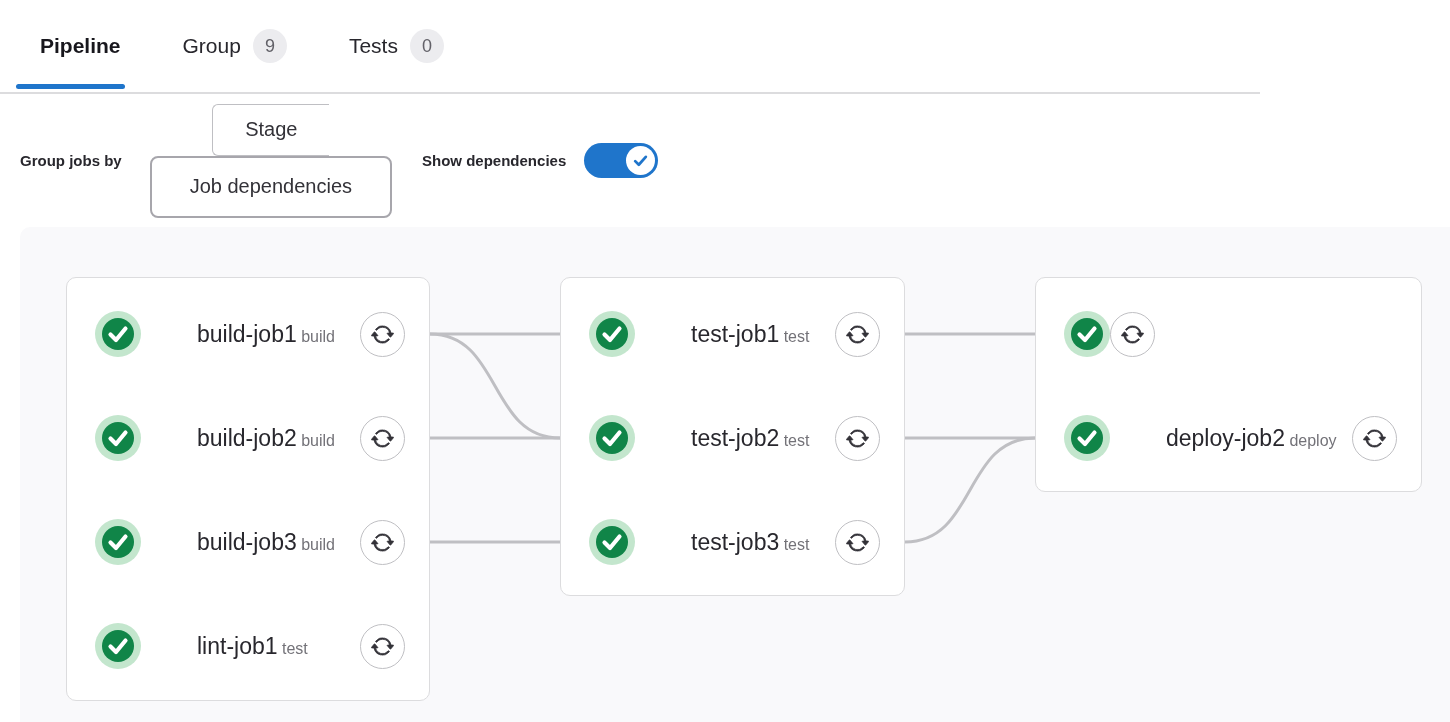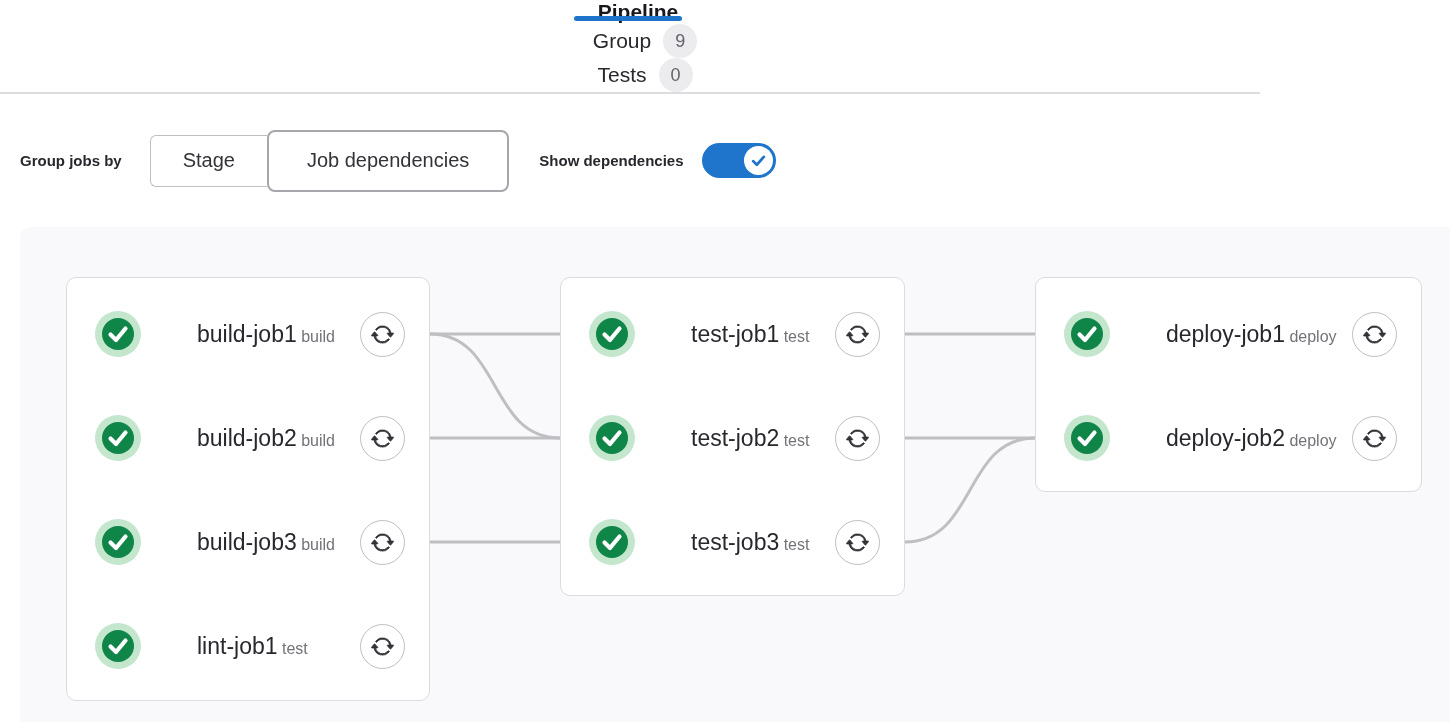--- a/index.html
+++ b/index.html
@@ -1,36 +1,36 @@
 <!DOCTYPE html>
 <html><head>
 <meta charset="utf-8">
 <style>
   * { margin:0; padding:0; box-sizing:border-box; }
   html,body { width:1450px; height:722px; background:#ffffff;
     font-family:"Liberation Sans","DejaVu Sans",sans-serif; color:#333238; overflow:hidden; }
 
   
   .tabs-bar { position:absolute; left:0; top:0; width:1260px; height:94px;
-    border-bottom:2px solid #dcdcde; display:flex; align-items:center; padding-left:16px;flex-direction:column; }
+    border-bottom:2px solid #dcdcde; display:flex; align-items:center; padding-left:16px; }
   .tab { position:relative; height:92px; display:flex; align-items:center; gap:12px;
     padding:0 24px; font-size:21px; color:#28272d; cursor:pointer; }
   .tab.active { font-weight:bold; color:#18171d; }
   .tab.active::after { content:""; position:absolute; left:0; right:20px; bottom:3px;
     height:5px; background:#1f75cb; border-radius:3px; }
   .tab + .tab { margin-left:14px; }
   .tab-badge { min-width:34px; height:34px; border-radius:17px; background:#ececef;
     color:#626168; font-size:18px; font-weight:normal; display:flex;
     align-items:center; justify-content:center; padding:0 8px; }
 
   
   .controls-row { position:absolute; left:20px; top:94px; width:1430px; height:133px;
     display:flex; align-items:center; }
   .bold-label { font-size:15px; font-weight:bold; color:#28272d; }
-  .segmented { display:flex; align-items:center; margin-left:28px; }
+  .segmented { display:flex; align-items:center; margin-left:28px;flex-direction:column; }
   .seg-btn { background:#ffffff; font-size:20px; color:#333238; cursor:pointer;
     display:flex; align-items:center; justify-content:center;
     font-family:"Liberation Sans","DejaVu Sans",sans-serif; }
   .seg-btn.unselected { height:52px; padding:0 32px; border:1px solid #bfbfc3;
     border-radius:6px 0 0 6px; border-right:none; }
   .seg-btn.selected { height:62px; padding:8px 38px; border:2px solid #a7a6ac;
     border-radius:8px; z-index:1; }
   .show-deps-label { margin-left:30px; }
   .toggle { position:relative; margin-left:18px; width:74px; height:35px;
     border-radius:18px; background:#1f75cb; cursor:pointer; border:none; }
@@ -257,24 +257,20 @@
   </div>
 
   <div class="job-card card-deploy">
     <div class="job-row">
       <span class="status-icon">
 <svg width="46" height="46" viewBox="0 0 46 46">
   <circle cx="23" cy="23" r="23" fill="#c3e6cd"></circle>
   <circle cx="23" cy="23" r="16" fill="#108548"></circle>
   <path d="M15.5 23.5 L21 29 L30.5 17.5" fill="none" stroke="#ffffff" stroke-width="4.2" stroke-linecap="round" stroke-linejoin="round"></path>
 </svg></span>
-      <span class="job-text">
-        <span class="job-name">deploy-job1</span>
-        <span class="job-stage">deploy</span>
-      </span>
       <button class="retry-btn">
           <span>
 <svg width="23" height="23" viewBox="0 0 16 16" fill="currentColor" stroke="currentColor" stroke-width="0.55" style="display:block">
   <path d="M11.534 7h3.932a.25.25 0 0 1 .192.41l-1.966 2.36a.25.25 0 0 1-.384 0l-1.966-2.36a.25.25 0 0 1 .192-.41zm-11 2h3.932a.25.25 0 0 0 .192-.41L2.692 6.23a.25.25 0 0 0-.384 0L.342 8.59A.25.25 0 0 0 .534 9z"></path>
   <path d="M8 3c-1.552 0-2.94.707-3.857 1.818a.5.5 0 1 1-.771-.636A6.002 6.002 0 0 1 13.917 7H12.9A5.002 5.002 0 0 0 8 3zM3.1 9a5.002 5.002 0 0 0 8.757 2.182.5.5 0 1 1 .771.636A6.002 6.002 0 0 1 2.083 9H3.1z"></path>
 </svg>
           </span>
         </button>
     </div>
     <div class="job-row">

